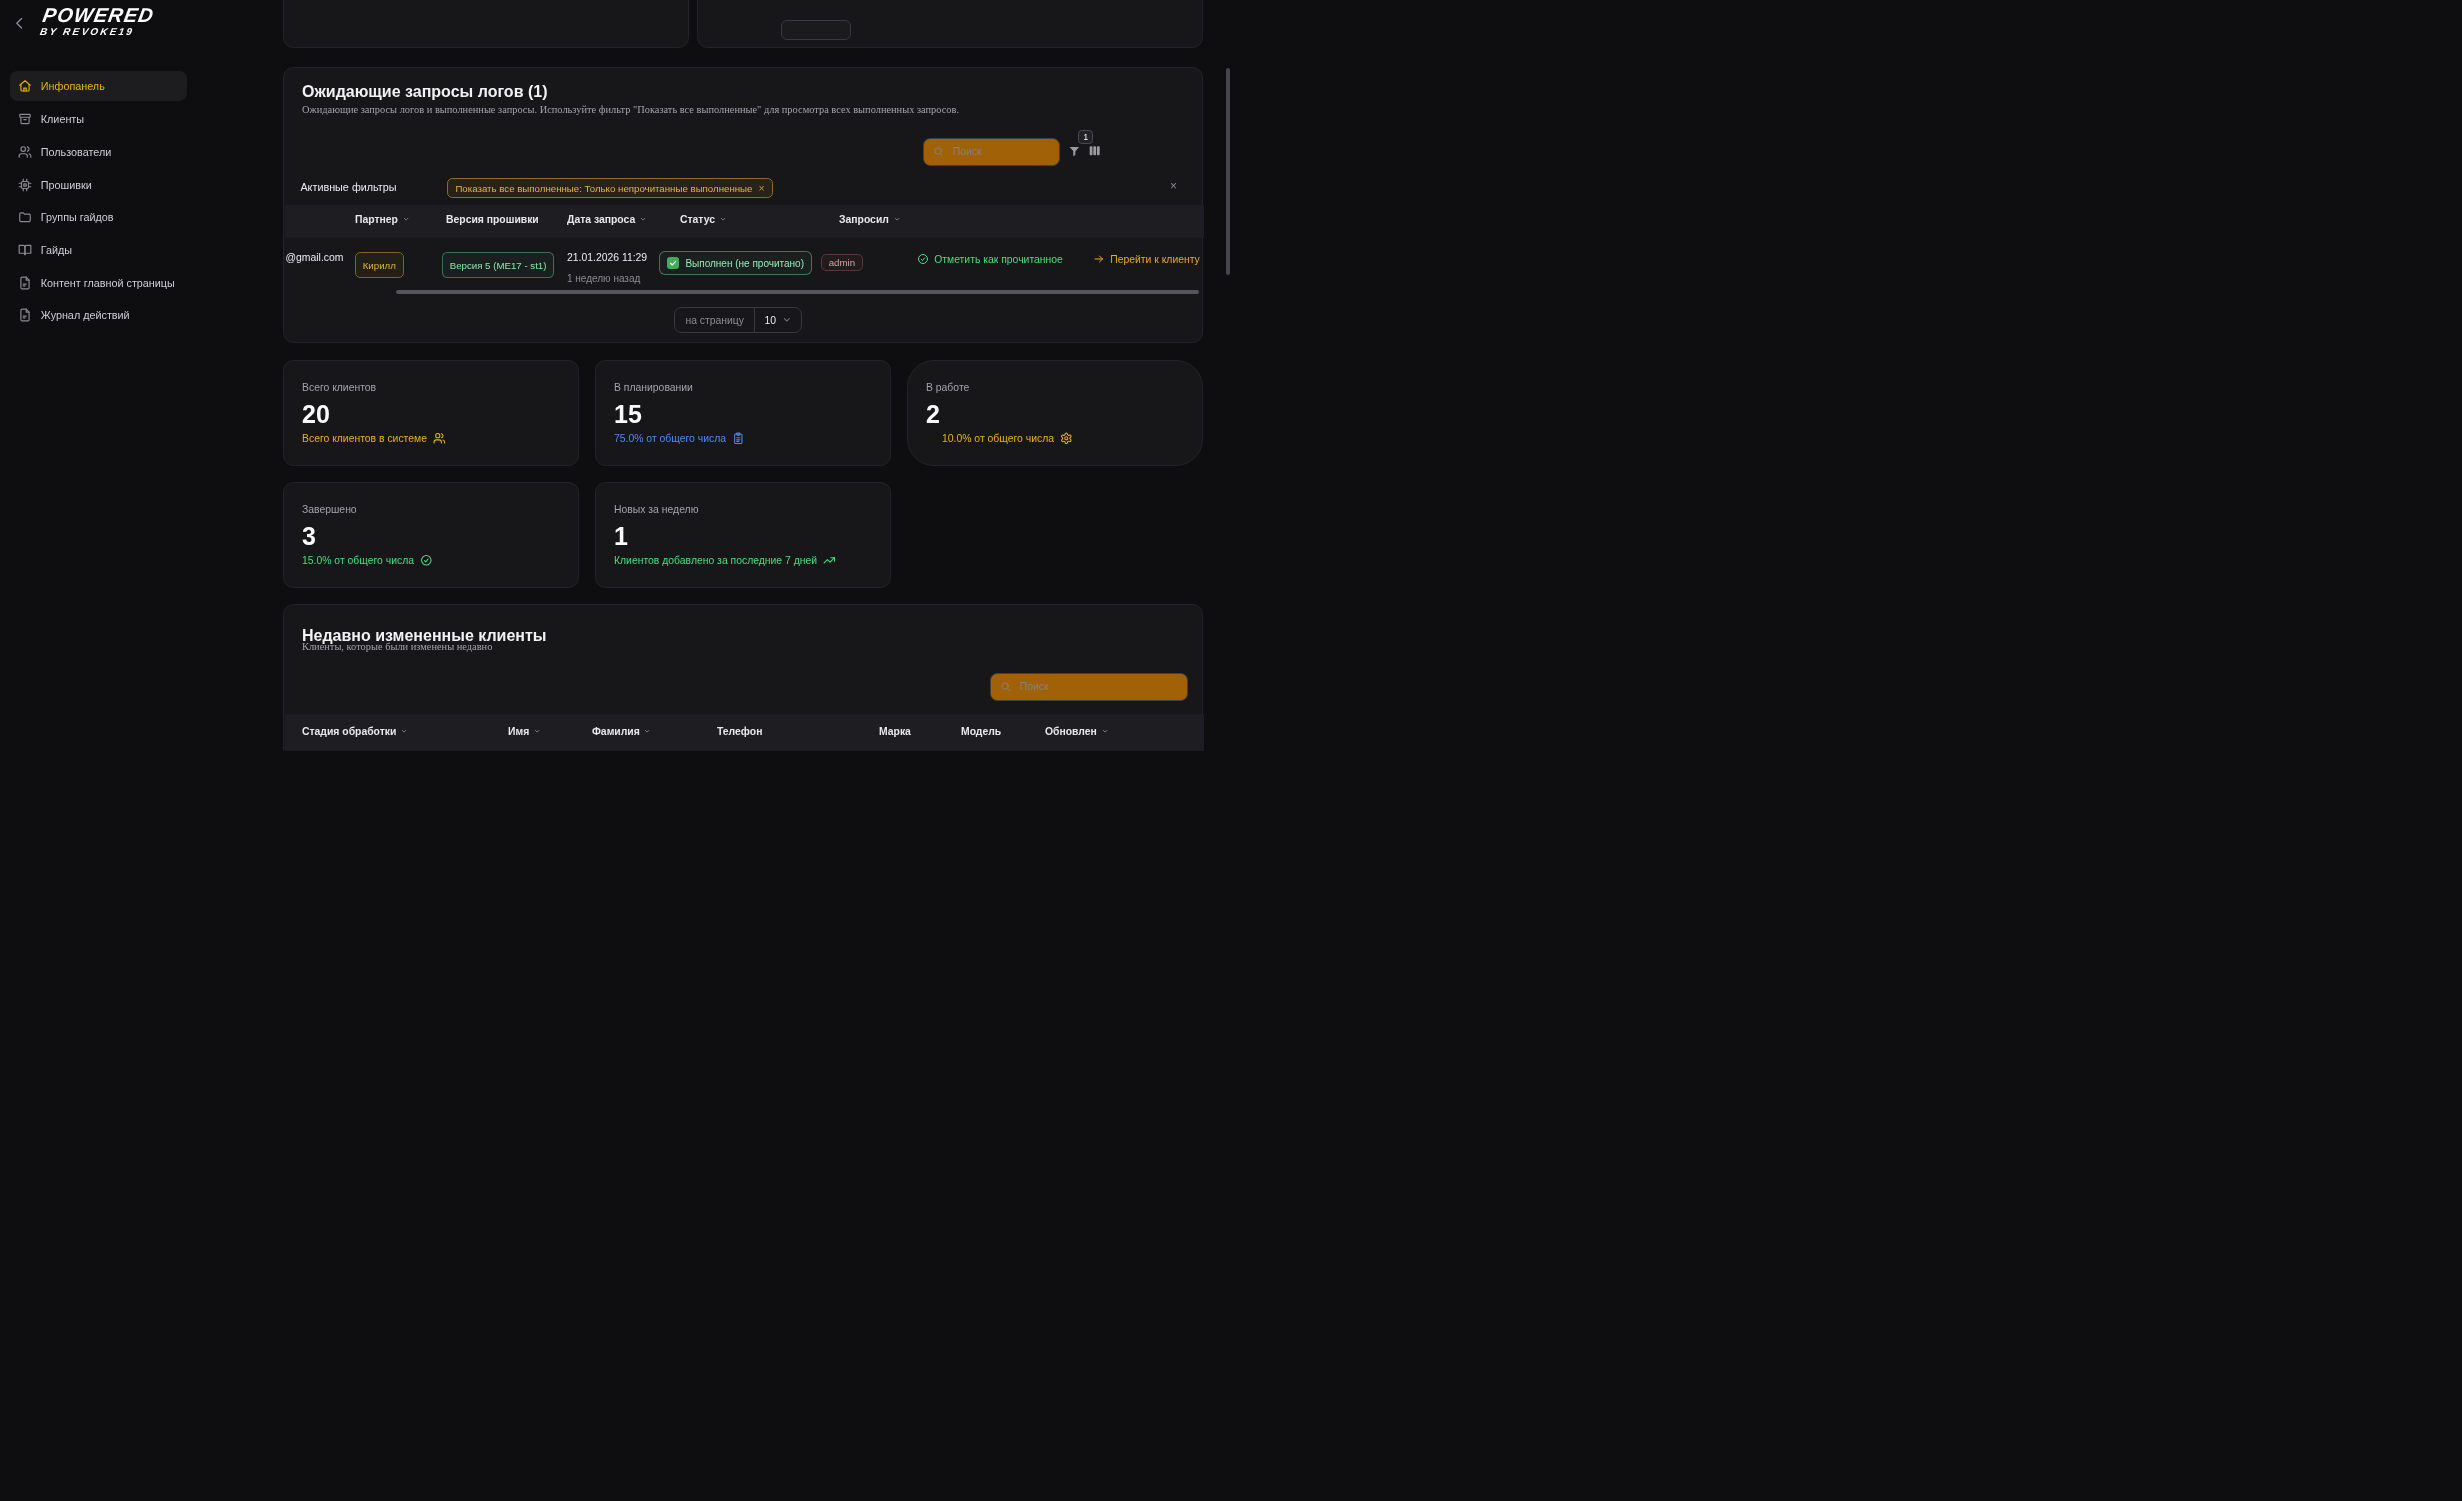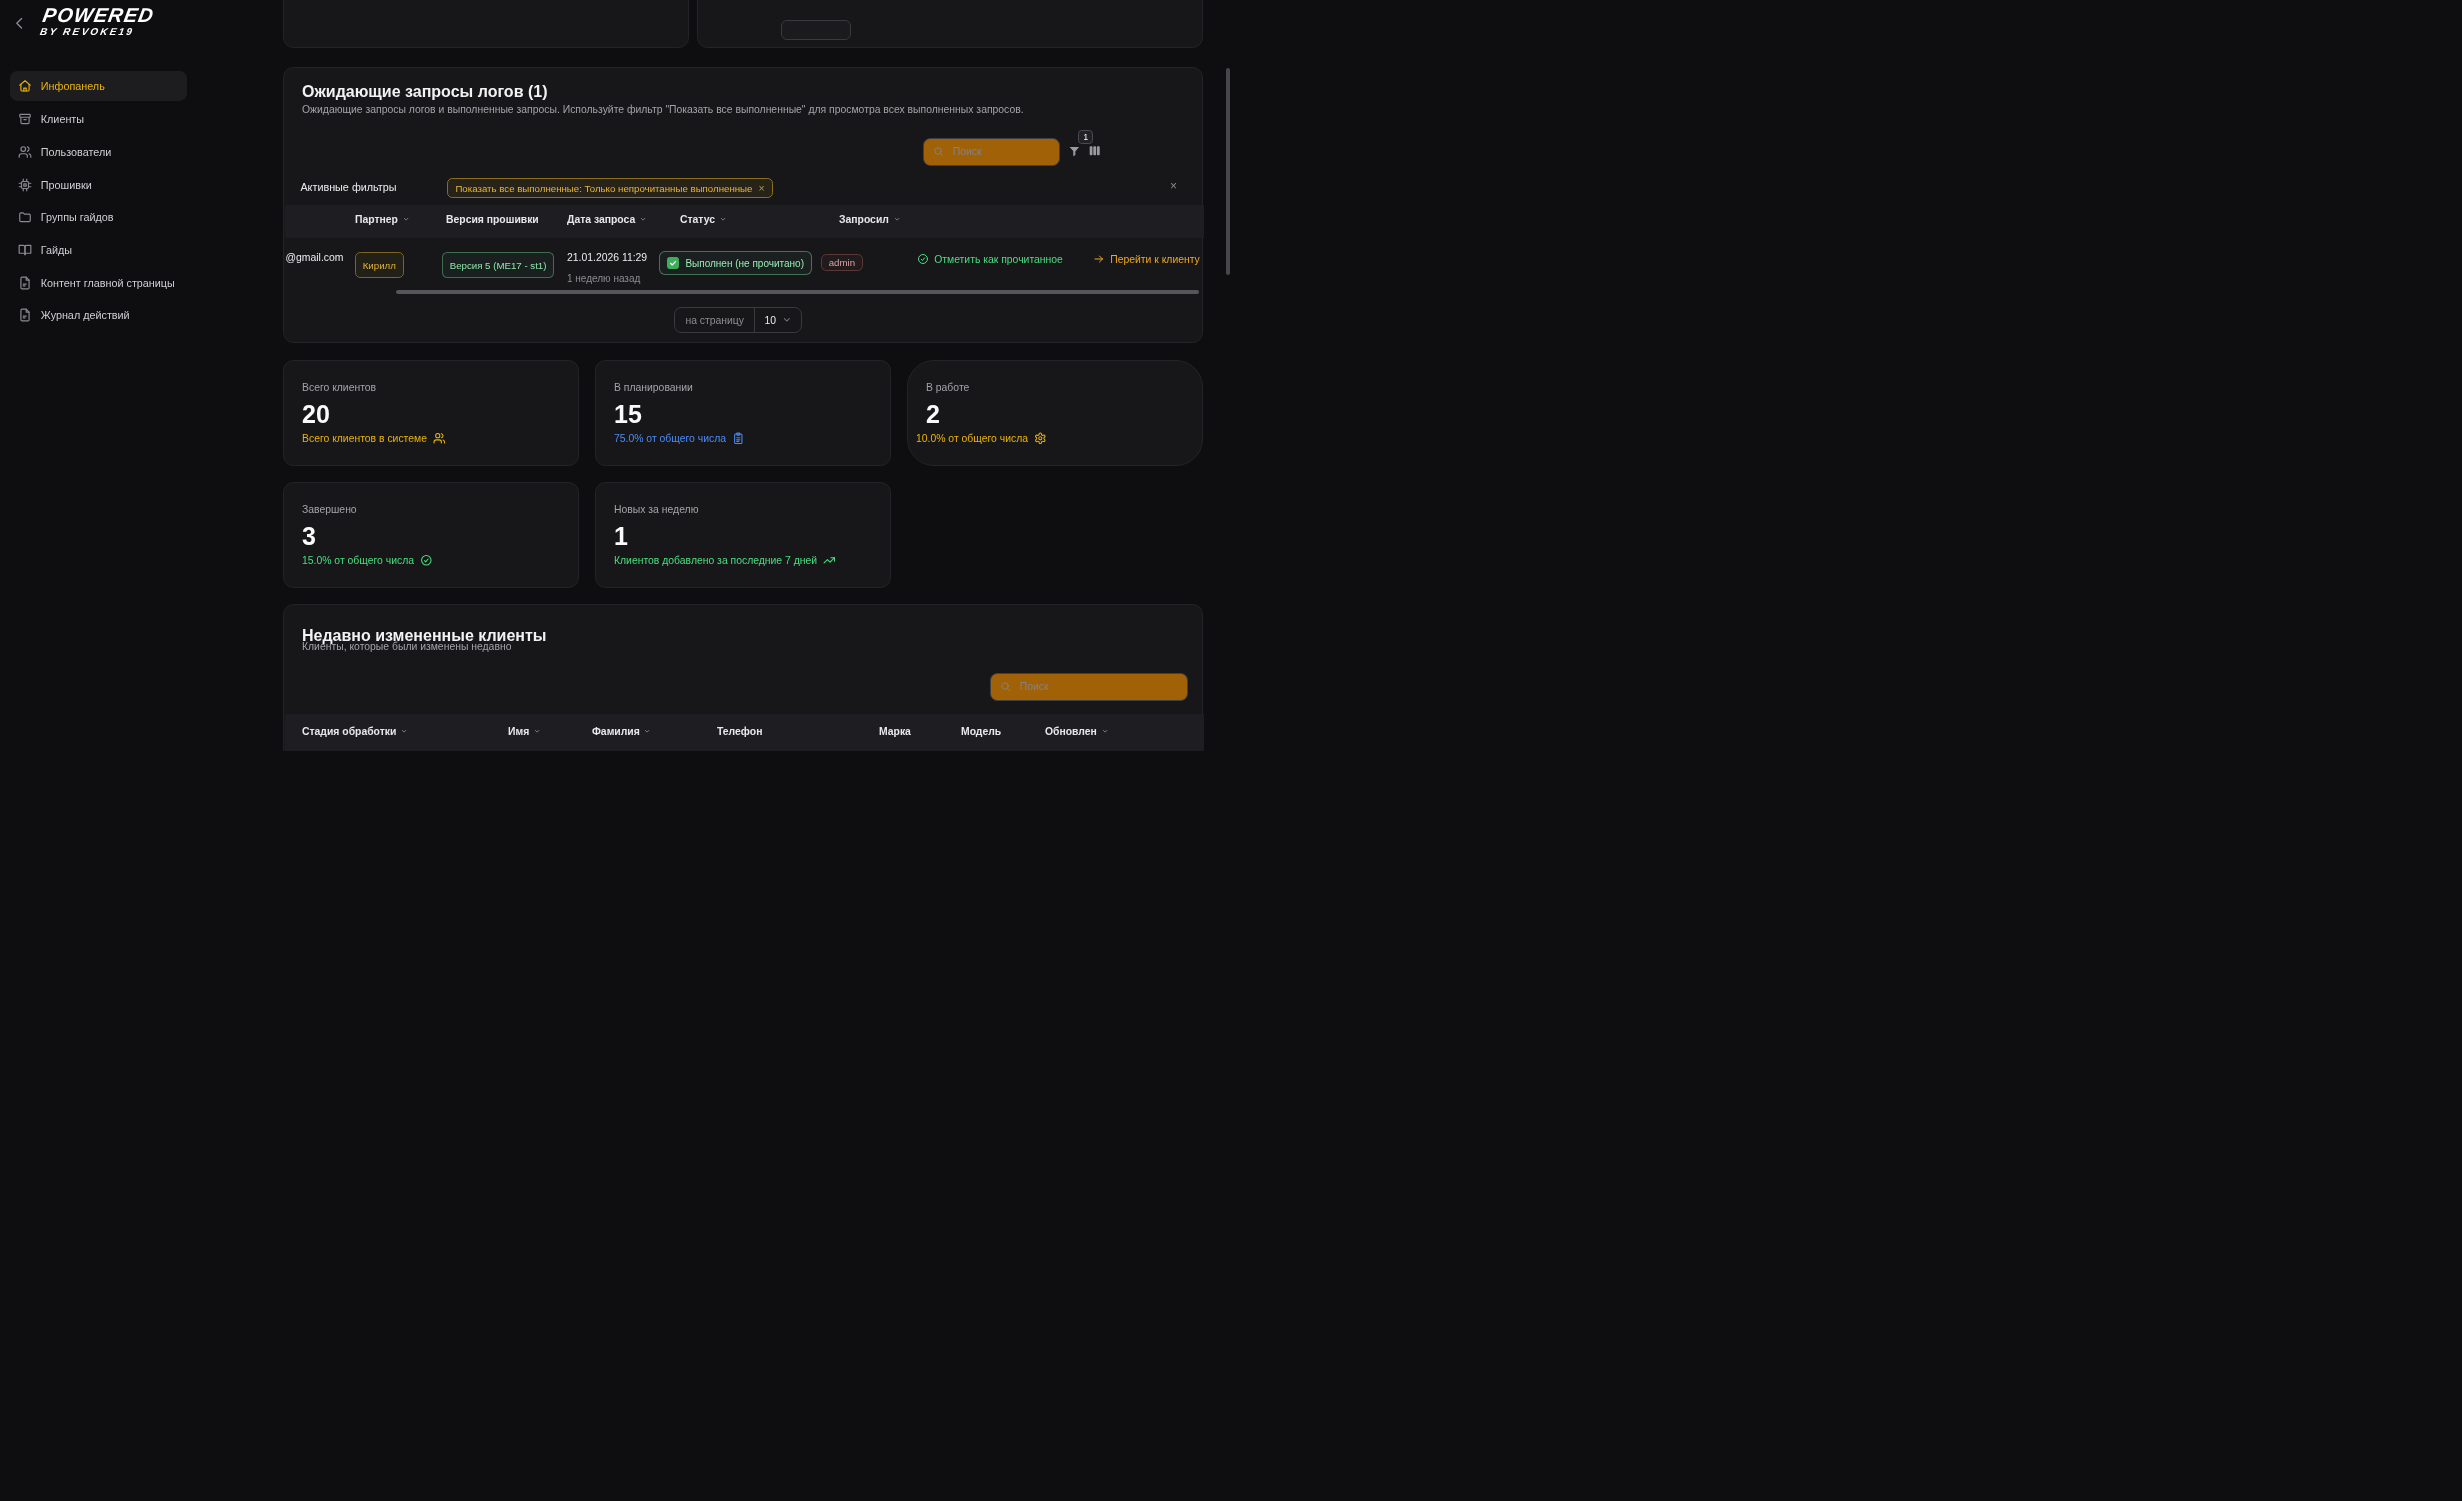--- a/index.html
+++ b/index.html
@@ -24,21 +24,21 @@
   
   .side-item{left:10.4px;width:177px;height:30px;border-radius:7.4px;display:flex;align-items:center;
              gap:9px;padding:0 0 0 7.4px;box-sizing:border-box;color:#cfcfd4;cursor:pointer;}
   .side-item .ic{color:#8a8a90;}
   .side-item span{font-size:10.8px;}
   .side-item.active{background:#1d1d20;color:#eab308;}
   .side-item.active .ic{color:#eab308;}
   
   .card{background:#17171a;border:0.7px solid #242428;border-radius:10.4px;box-sizing:border-box;}
   .ptitle{font-size:16px;font-weight:700;color:#f2f2f5;}
-  .pdesc{font-size:10.4px;color:#a3a3aa;}
+  .pdesc{font-size:10.4px;color:#a3a3aa;font-family:Liberation Serif, serif;}
   
   .chip-amber{display:inline-flex;align-items:center;gap:6px;height:18px;padding:0 7.4px;border-radius:5.2px;
               border:0.7px solid #8a6d1f;background:rgba(234,179,8,.08);color:#e6b63e;font-size:9.7px;}
   .chip-amber .x{color:#b99a3f;font-size:10.4px;cursor:pointer;}
   
   .thead{background:#1e1e22;}
   .th{display:inline-flex;align-items:center;gap:3.7px;font-size:10.4px;font-weight:700;color:#e8e8ec;}
   .th .chev{color:#8a8a90;}
   .cell{font-size:10.4px;color:#ececf0;}
   .muted{color:#8b8b92;font-size:10px;}
@@ -323,21 +323,21 @@
           <line x1="9" y1="11" x2="15" y2="11"></line>
           <line x1="9" y1="15" x2="15" y2="15"></line>
           <line x1="9" y1="18" x2="13" y2="18"></line>
         </svg>
       </span>
   </div>
 </div>
 <div class="abs card" style="left:907px;top:360px;width:296px;height:106px;border-radius:27px;">
   <div class="abs stat-label" style="left:18px;top:21px;">В работе</div>
   <div class="abs stat-num" style="left:18px;top:39px;">2</div>
-  <div class="abs stat-sub a-amber" style="left:8px;top:71px;">
+  <div class="abs stat-sub a-amber" style="left:34px;top:71px;">
     <span>10.0% от общего числа</span>
     <span>
         <svg width="12.6" height="12.6" viewBox="0 0 24 24" fill="none" stroke="currentColor" stroke-width="2" stroke-linecap="round" stroke-linejoin="round">
           <circle cx="12" cy="12" r="3"></circle>
           <path d="M12.22 2h-.44a2 2 0 0 0-2 2v.18a2 2 0 0 1-1 1.73l-.43.25a2 2 0 0 1-2 0l-.15-.08a2 2 0 0 0-2.73.73l-.22.38a2 2 0 0 0 .73 2.73l.15.1a2 2 0 0 1 1 1.72v.51a2 2 0 0 1-1 1.74l-.15.09a2 2 0 0 0-.73 2.73l.22.38a2 2 0 0 0 2.73.73l.15-.08a2 2 0 0 1 2 0l.43.25a2 2 0 0 1 1 1.73V20a2 2 0 0 0 2 2h.44a2 2 0 0 0 2-2v-.18a2 2 0 0 1 1-1.73l.43-.25a2 2 0 0 1 2 0l.15.08a2 2 0 0 0 2.73-.73l.22-.39a2 2 0 0 0-.73-2.73l-.15-.08a2 2 0 0 1-1-1.74v-.5a2 2 0 0 1 1-1.74l.15-.09a2 2 0 0 0 .73-2.73l-.22-.38a2 2 0 0 0-2.73-.73l-.15.08a2 2 0 0 1-2 0l-.43-.25a2 2 0 0 1-1-1.73V4a2 2 0 0 0-2-2z"></path>
         </svg>
       </span>
   </div>
 </div>
 <div class="abs card" style="left:283px;top:482px;width:296px;height:106px;">

